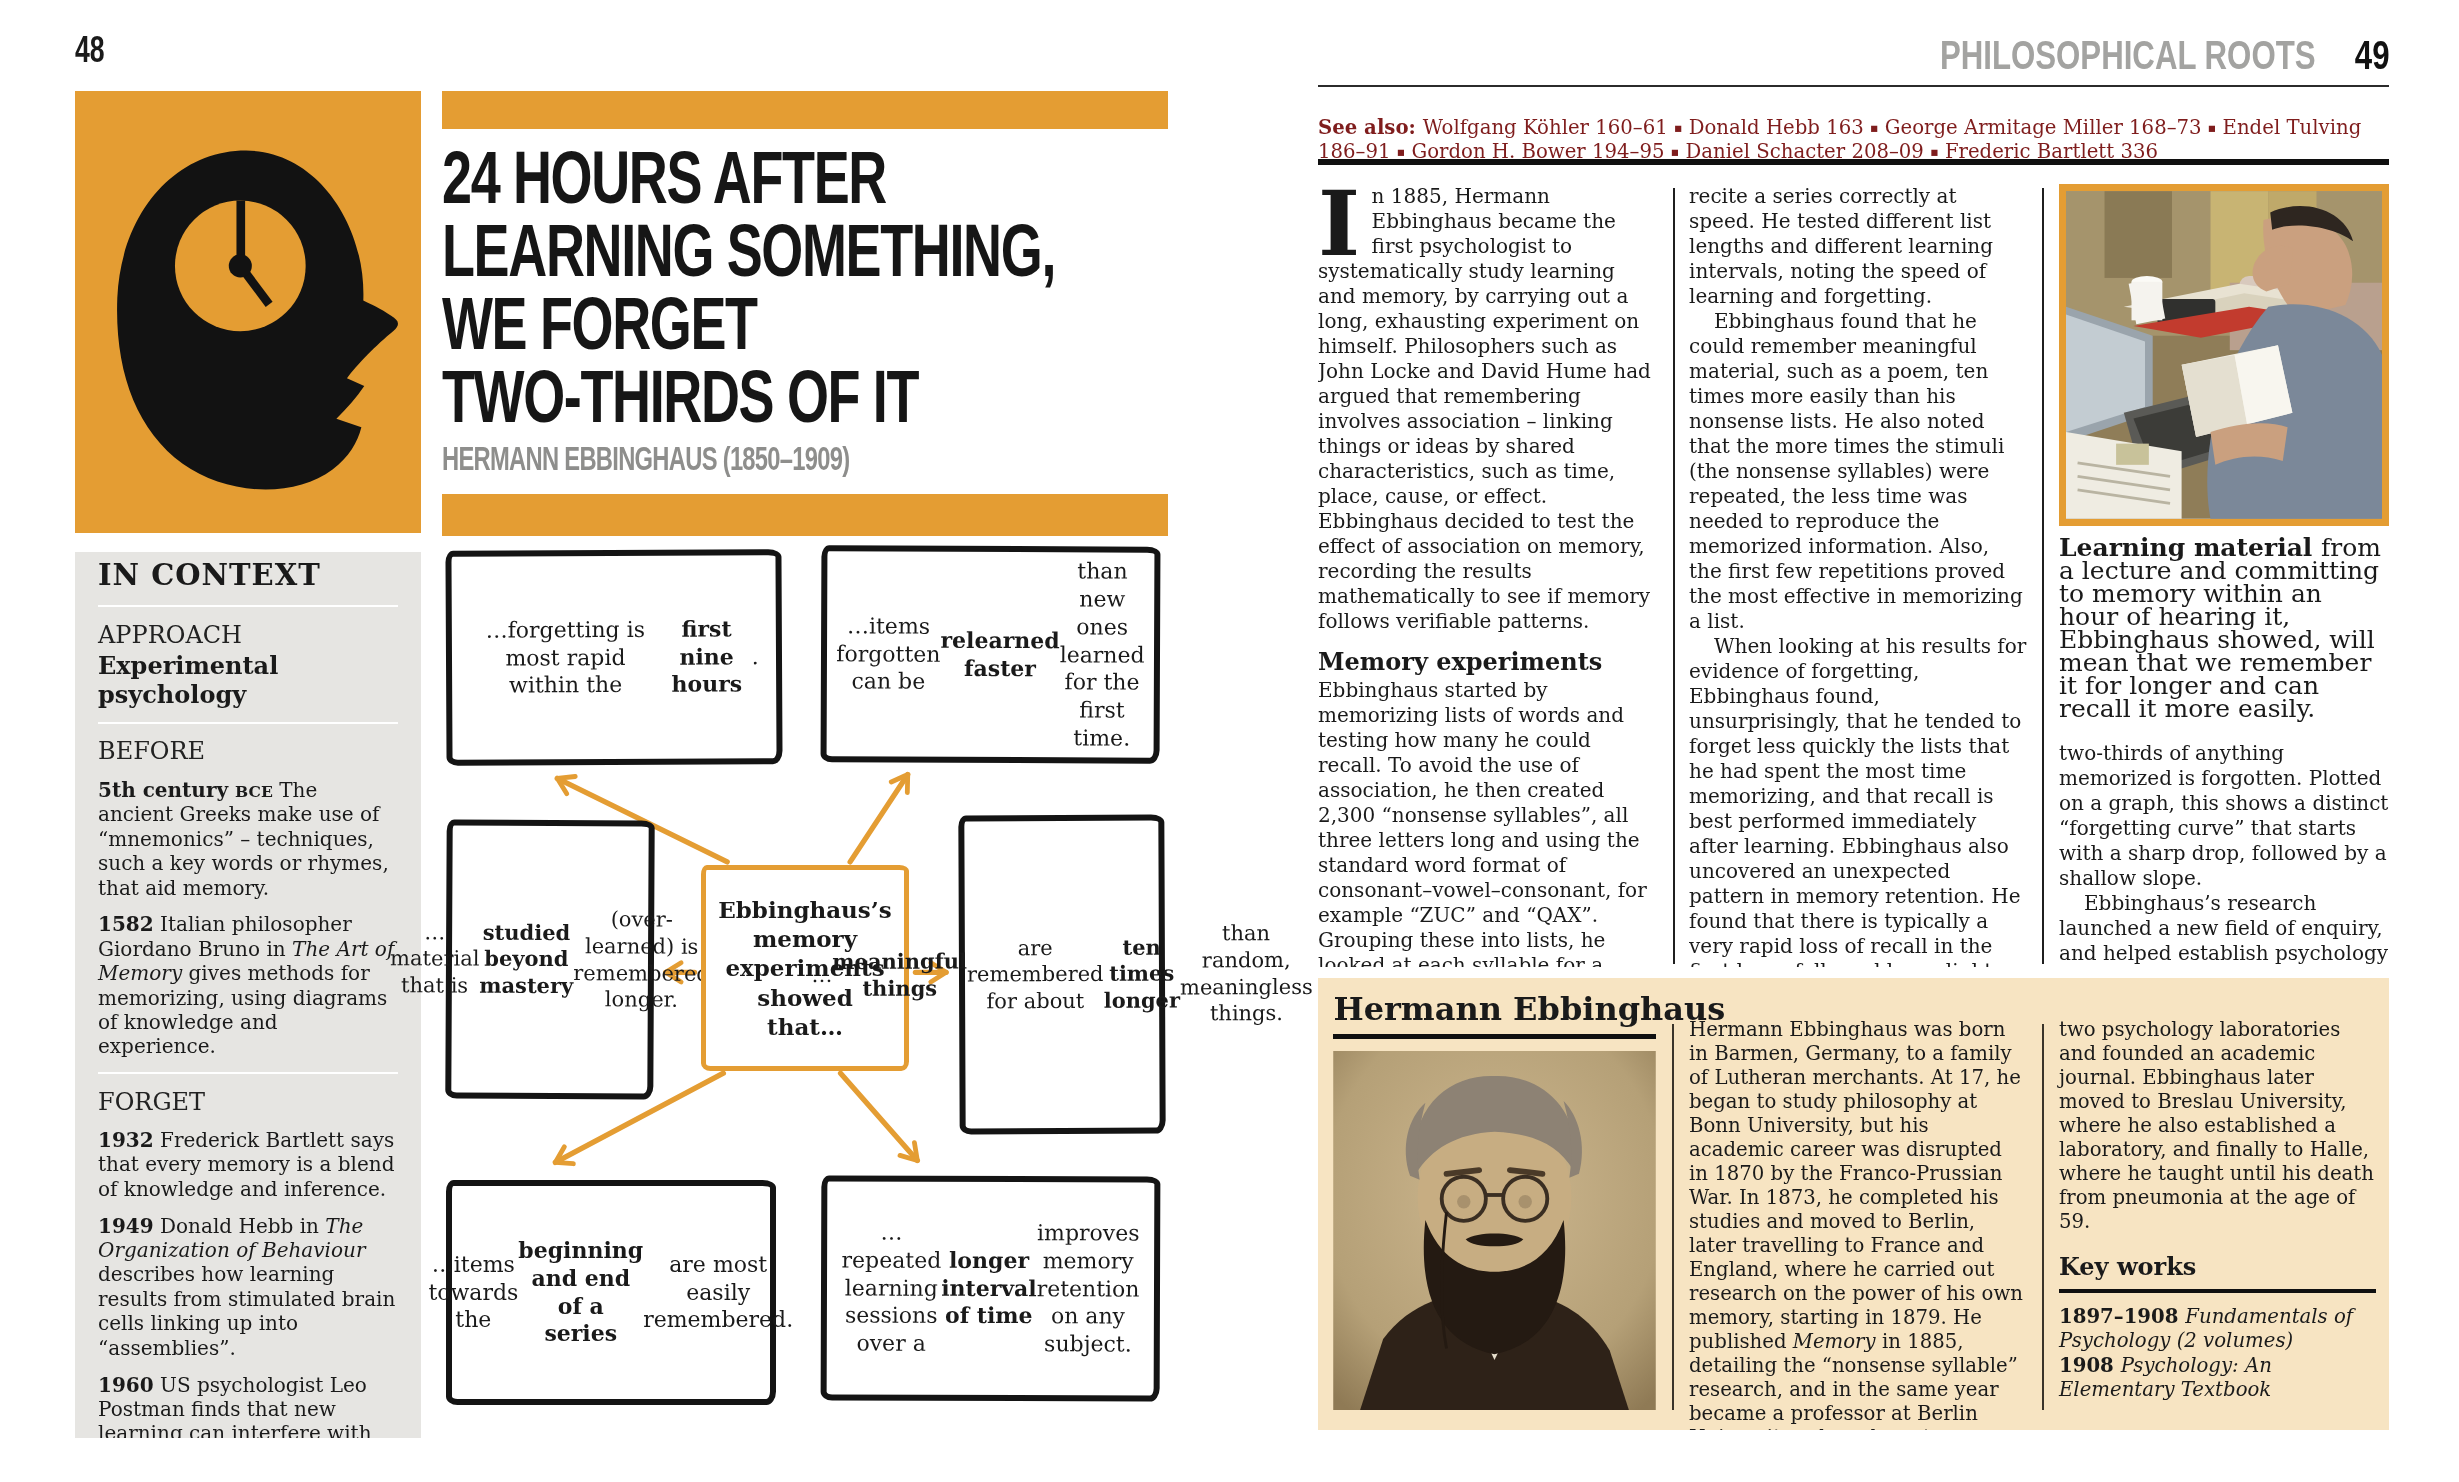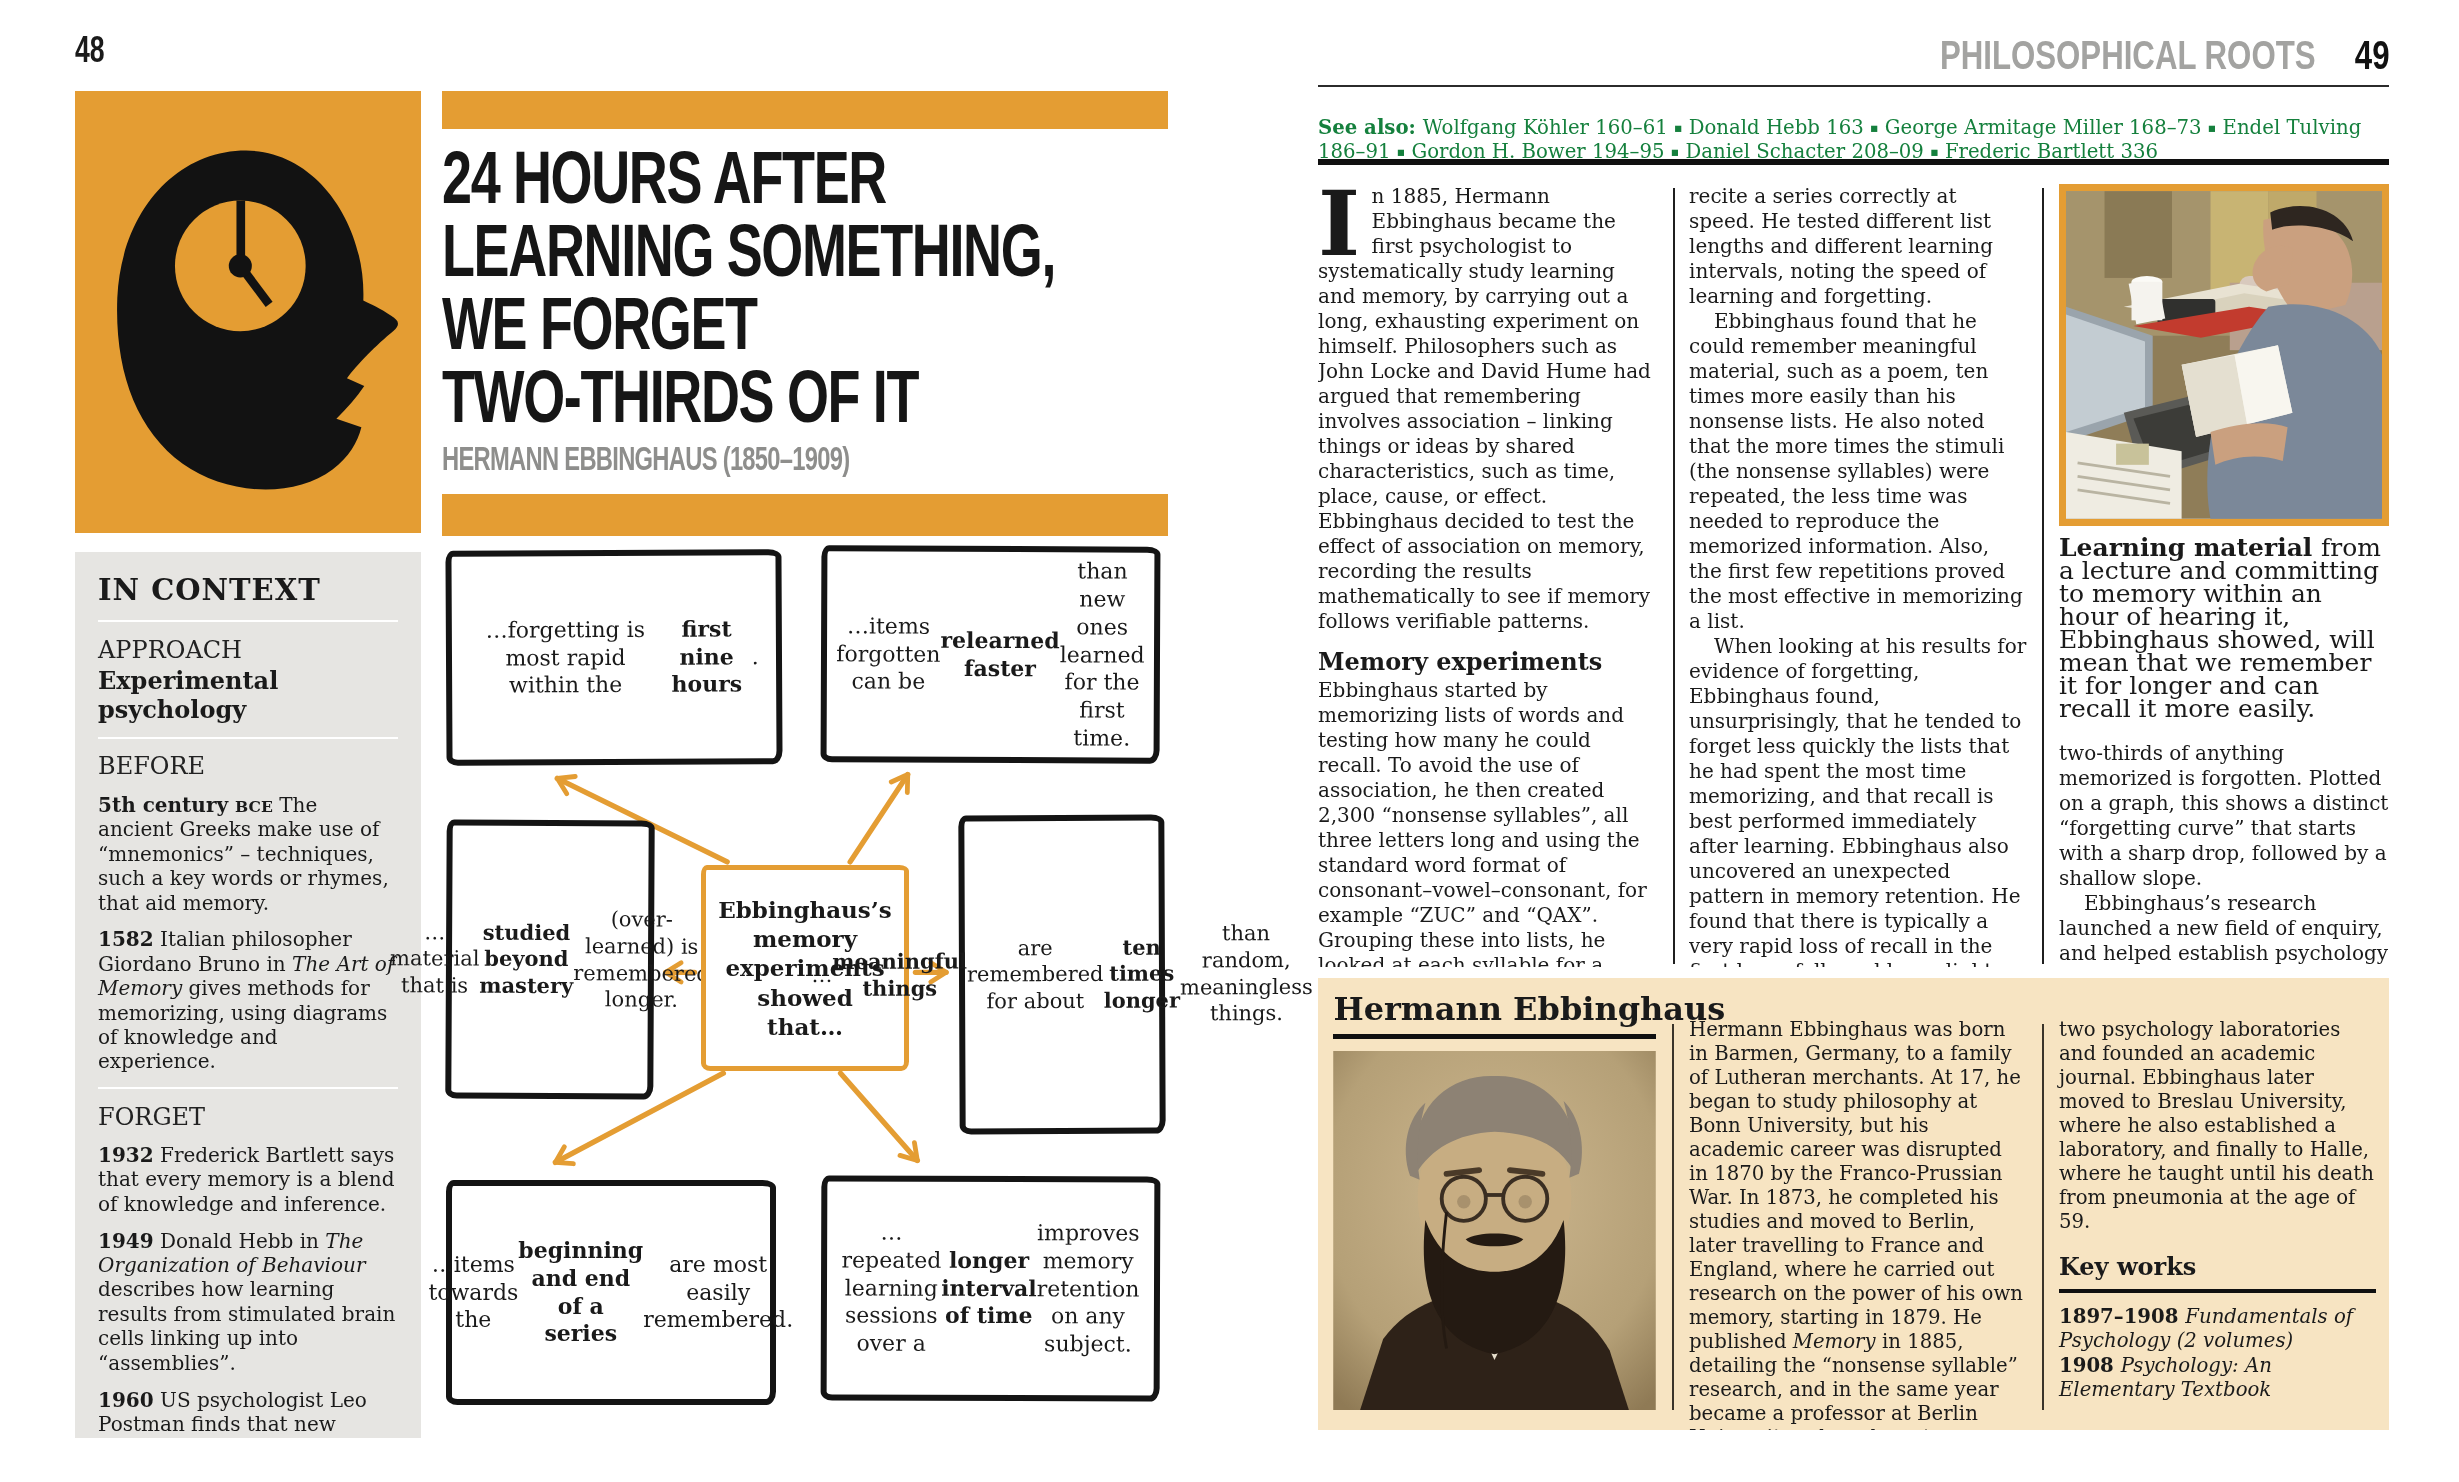--- a/index.html
+++ b/index.html
@@ -25,21 +25,21 @@
   #icon-block svg{display:block;width:100%;height:100%;}
 
   #title-block{position:absolute;left:442px;top:91px;width:726px;}
   .orange-bar{background:var(--orange);width:100%;}
   #bar-top{height:38px;}
   #bar-bottom{height:42px;margin-top:15.4px;}
   #main-title{margin:11.5px 0 0 0;font-family:"Liberation Sans",sans-serif;font-weight:bold;color:#161616;font-size:75px;line-height:73px;letter-spacing:-1.9px;}
   #main-title div{height:73px;}
   #subtitle{margin-top:7.7px;font-family:"Liberation Sans",sans-serif;font-weight:bold;font-size:33px;color:#8E8E8C;letter-spacing:-1px;}
 
-  #context-box{position:absolute;left:75px;top:552px;width:346px;height:886px;background:var(--sidebar);padding:21px 23px;overflow:hidden;}
+  #context-box{position:absolute;left:75px;top:552px;width:346px;height:886px;background:var(--sidebar);padding:6px 23px;overflow:hidden;}
   #context-box h2{margin:0;font-size:29px;letter-spacing:1px;}
   .ctx-rule{border:none;border-top:2.9px solid #fff;margin:13.4px 0;}
   .ctx-label{font-size:24px;color:#222;}
   .ctx-value{font-size:24px;font-weight:bold;margin-top:1.9px;}
   .ctx-item{font-size:20px;line-height:1.22;margin-top:12.5px;}
 
   
   #diagram{position:absolute;left:442px;top:538px;width:726px;height:908px;}
   #diagram svg.arrows{position:absolute;left:0;top:0;width:100%;height:100%;}
   .dbox{position:absolute;background:#fff;border:6.7px solid #141414;border-radius:7.7px 13.4px 9.6px 11.5px / 11.5px 7.7px 13.4px 8.6px;
@@ -51,21 +51,21 @@
   #dbox-mr{left:517px;top:277px;width:206px;height:319px;font-size:21px;transform:rotate(-0.25deg);}
   #dbox-bl{left:3.8px;top:642px;width:330px;height:225px;}
   #dbox-br{left:379px;top:638px;width:339px;height:225px;transform:rotate(0.2deg);}
   #dbox-c{left:259px;top:327px;width:208px;height:206px;border:5.8px solid var(--orange);font-weight:bold;font-size:23px;border-radius:5.8px 9.6px 7.7px 9.6px/9.6px 5.8px 9.6px 7.7px;}
 
   
   #running-head{position:absolute;left:1318px;top:33px;width:1071px;text-align:right;font-family:"Liberation Sans",sans-serif;font-weight:bold;}
   #running-title{font-size:40px;color:var(--gray-head);letter-spacing:0;}
   #folio-right{font-size:40px;color:#111;margin-left:25px;display:inline-block;text-decoration:underline;}
   #rule-thin{position:absolute;left:1318px;top:85px;width:1071px;height:1.9px;background:#2b2b2b;}
-  #see-also{position:absolute;left:1318px;top:96px;width:1071px;font-size:19.7px;line-height:24px;color:#15803d;}
+  #see-also{position:absolute;left:1318px;top:96px;width:1071px;font-size:19.7px;line-height:24px;color:#7f1d1d;}
   #rule-thick{position:absolute;left:1318px;top:159px;width:1071px;height:5.8px;background:#101010;}
 
   .col{position:absolute;top:184px;height:783px;font-size:20px;line-height:25px;overflow:hidden;}
   #col1{left:1318px;width:338px;}
   #col2{left:1689px;width:338px;}
   #col3{left:2059px;width:330px;}
   .vrule{position:absolute;top:188px;width:1.9px;height:776px;background:#1f1f1f;}
   #vrule1{left:1673px;}
   #vrule2{left:2042px;}
   .col p{margin:0;}

